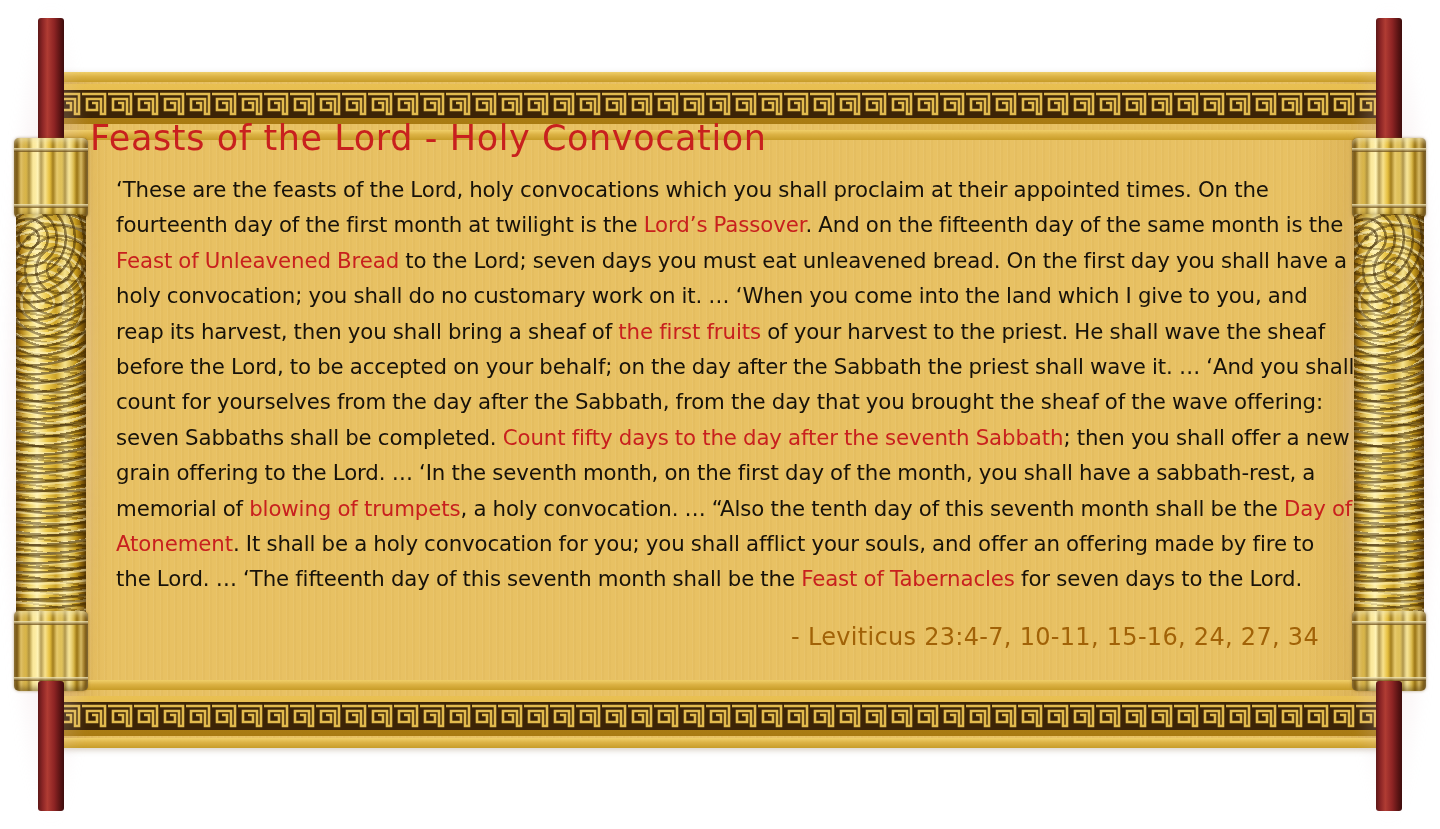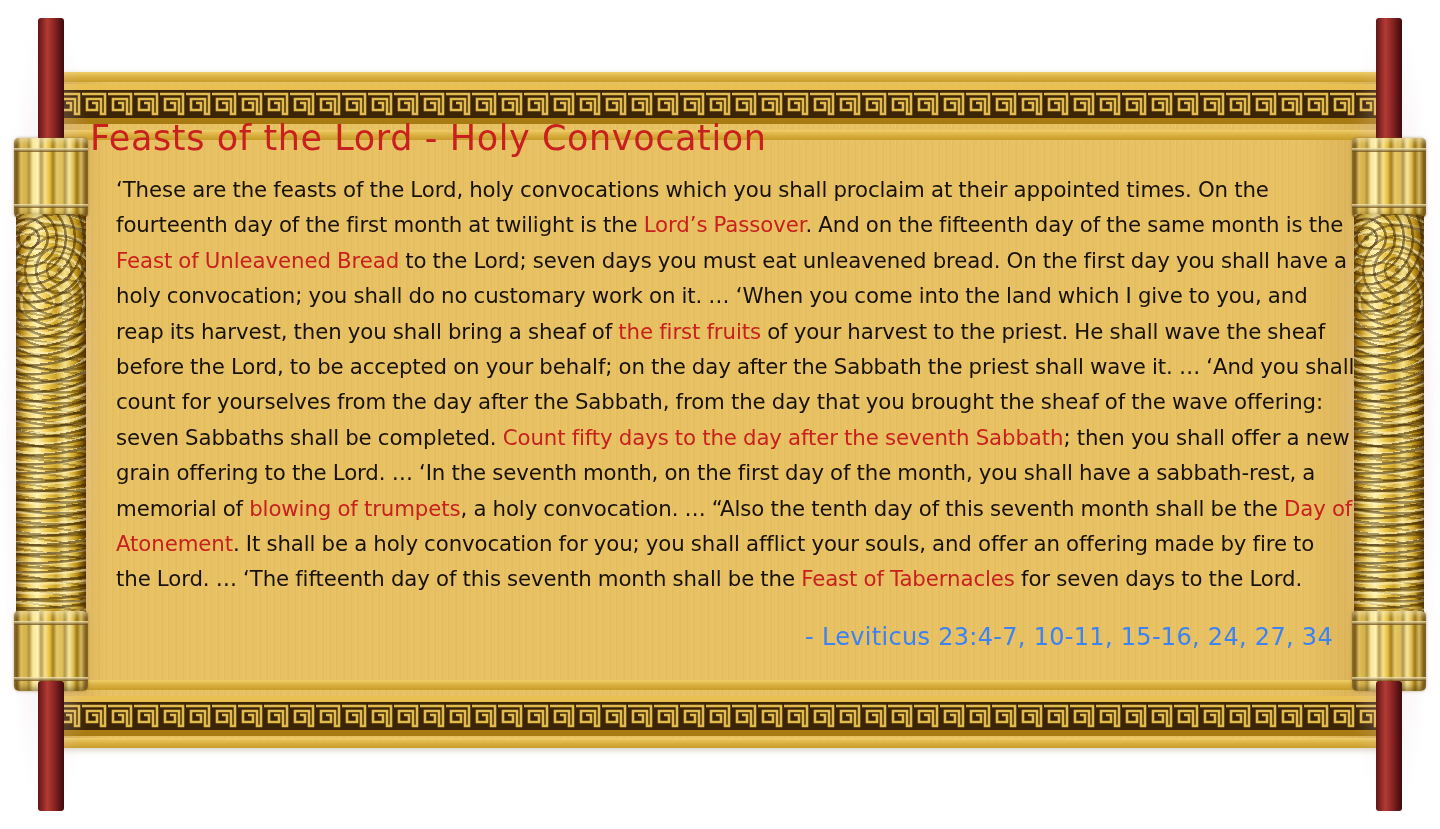--- a/index.html
+++ b/index.html
@@ -192,24 +192,24 @@
     color:#17120a;
     text-align:left;
     word-spacing:-.5px;
     margin-left:26px;
   }
   #verse .hl { color:#c8201e; }
 
   #citation {
     font-family:"DejaVu Sans", sans-serif;
     font-size:24px;
-    color:#3b82f6;
+    color:#a16207;
     text-align:right;
     margin-top:26px;
-    padding-right:22px;
+    padding-right:36px;
     letter-spacing:.3px;
   }
 </style>
 </head>
 <body>
 
 <div id="stage">
 
   <div class="rod left">
     <div class="halo"></div>

